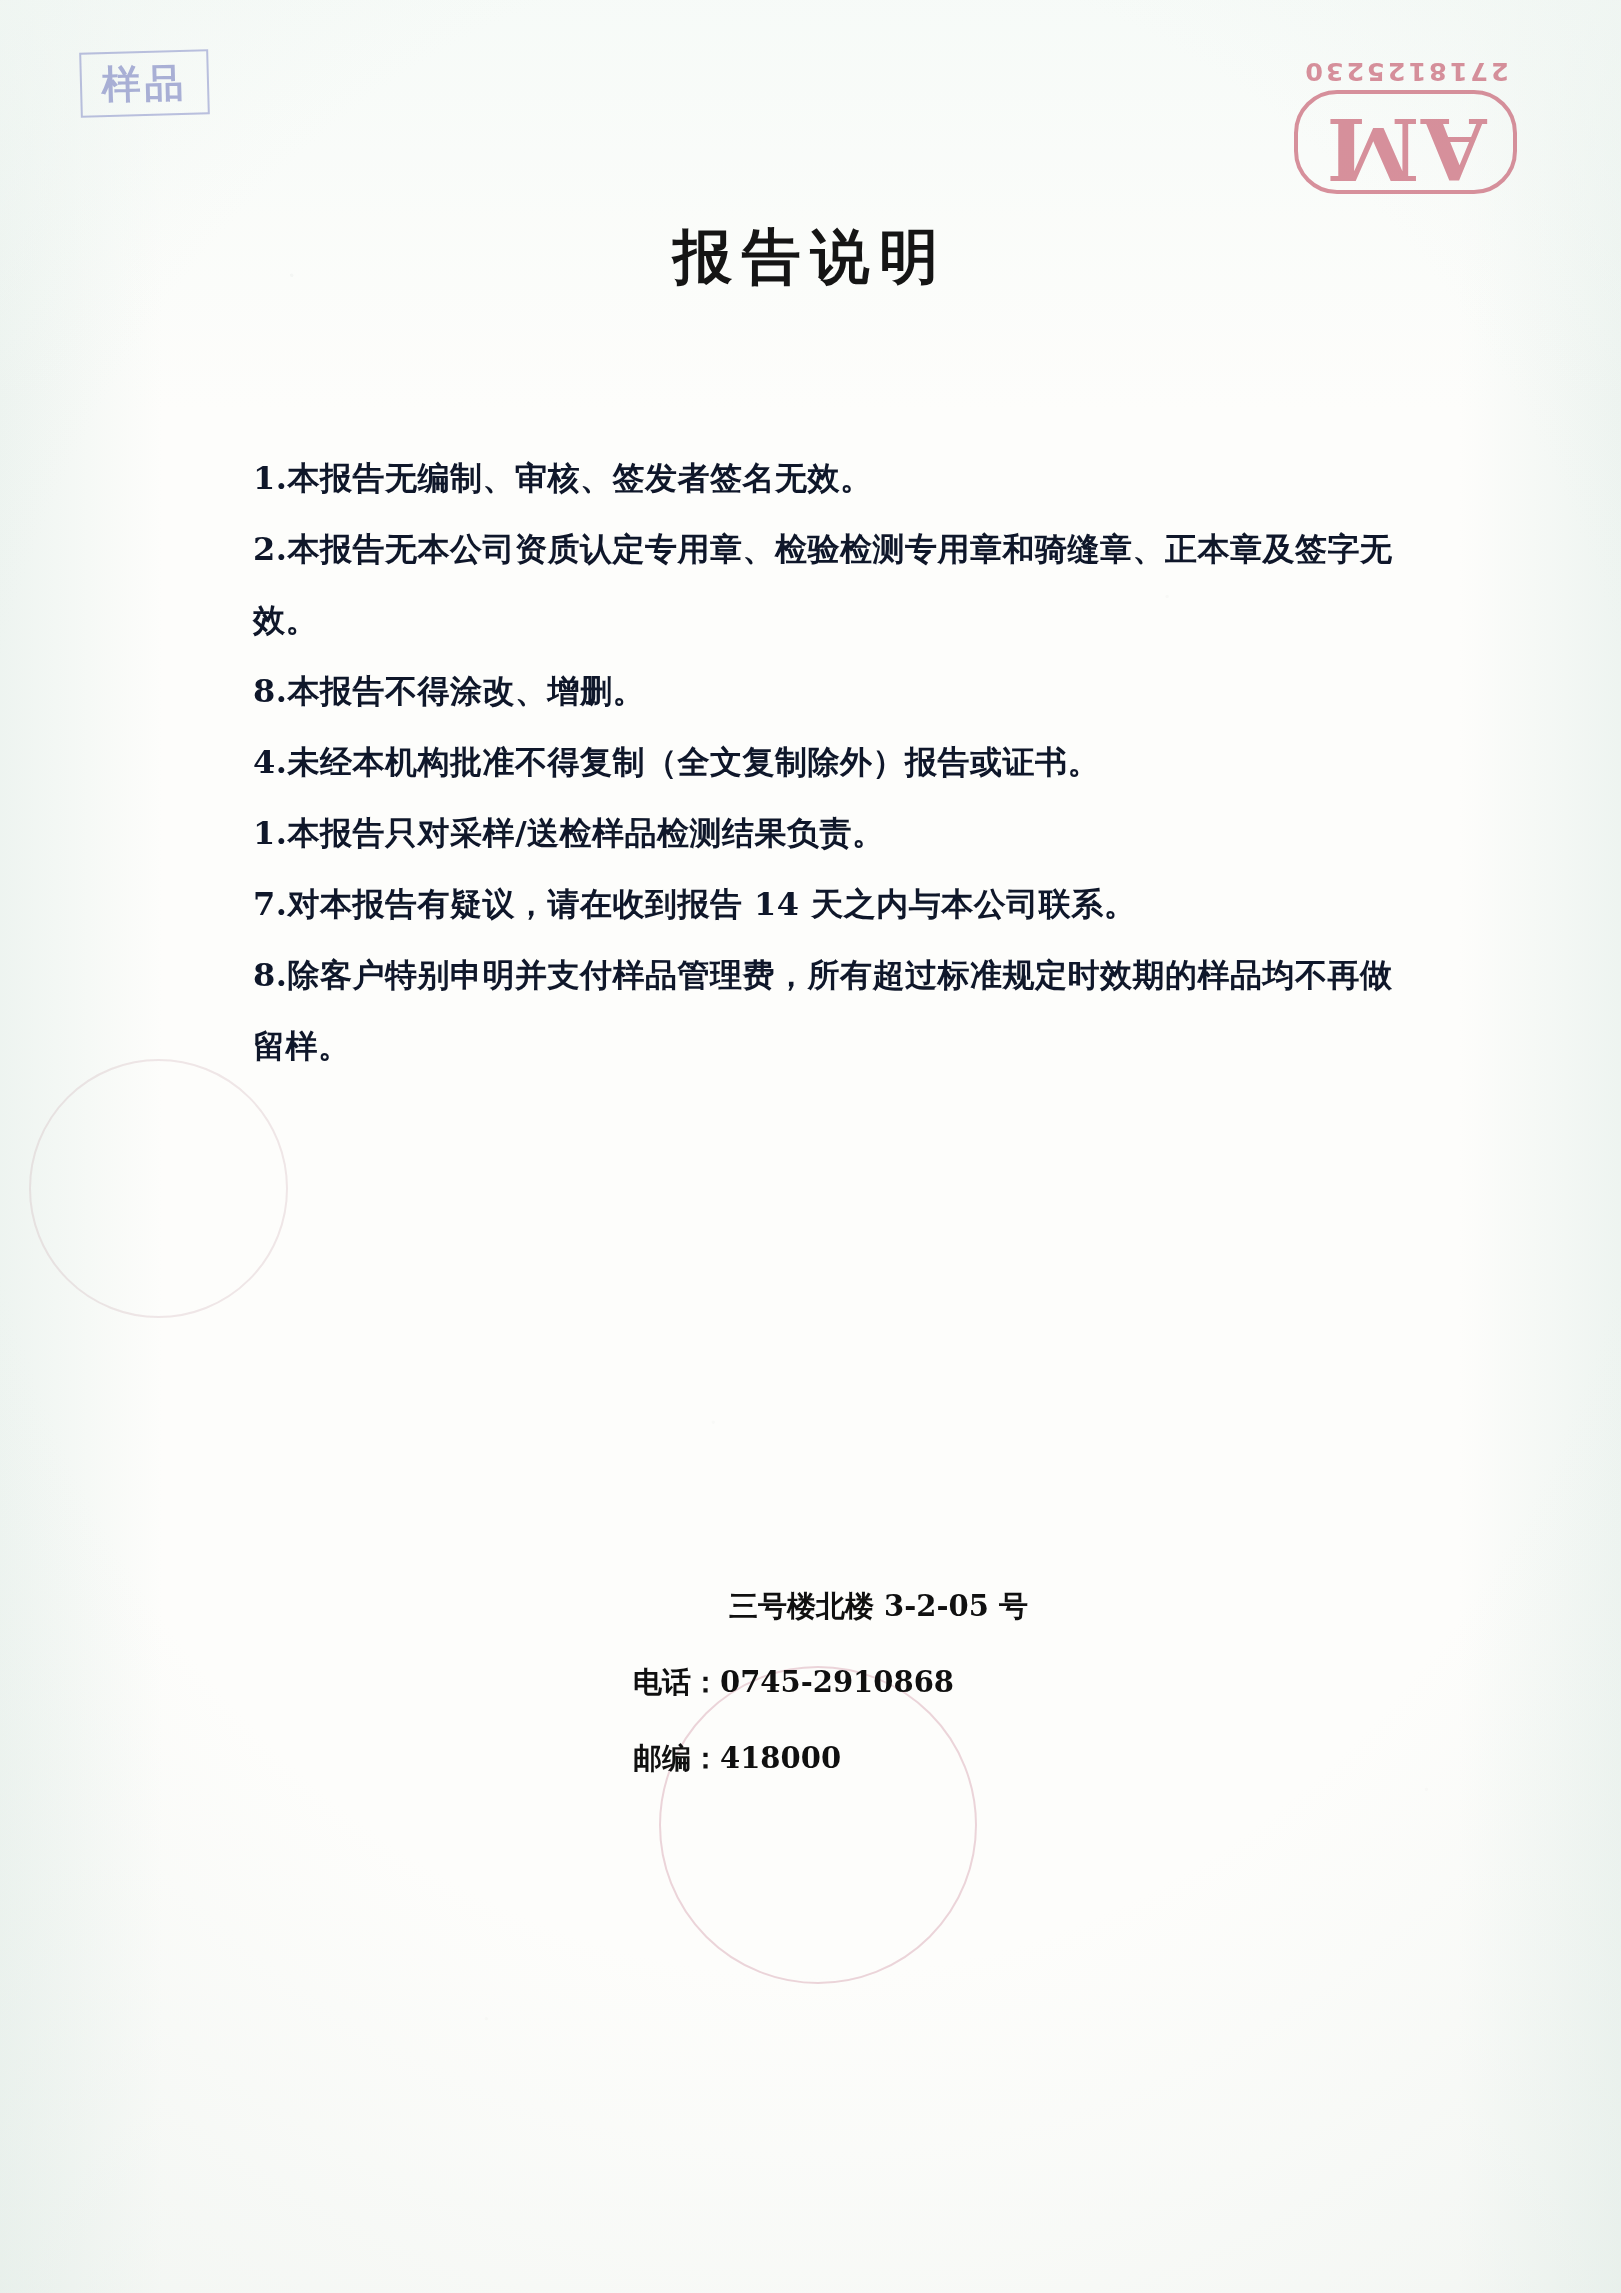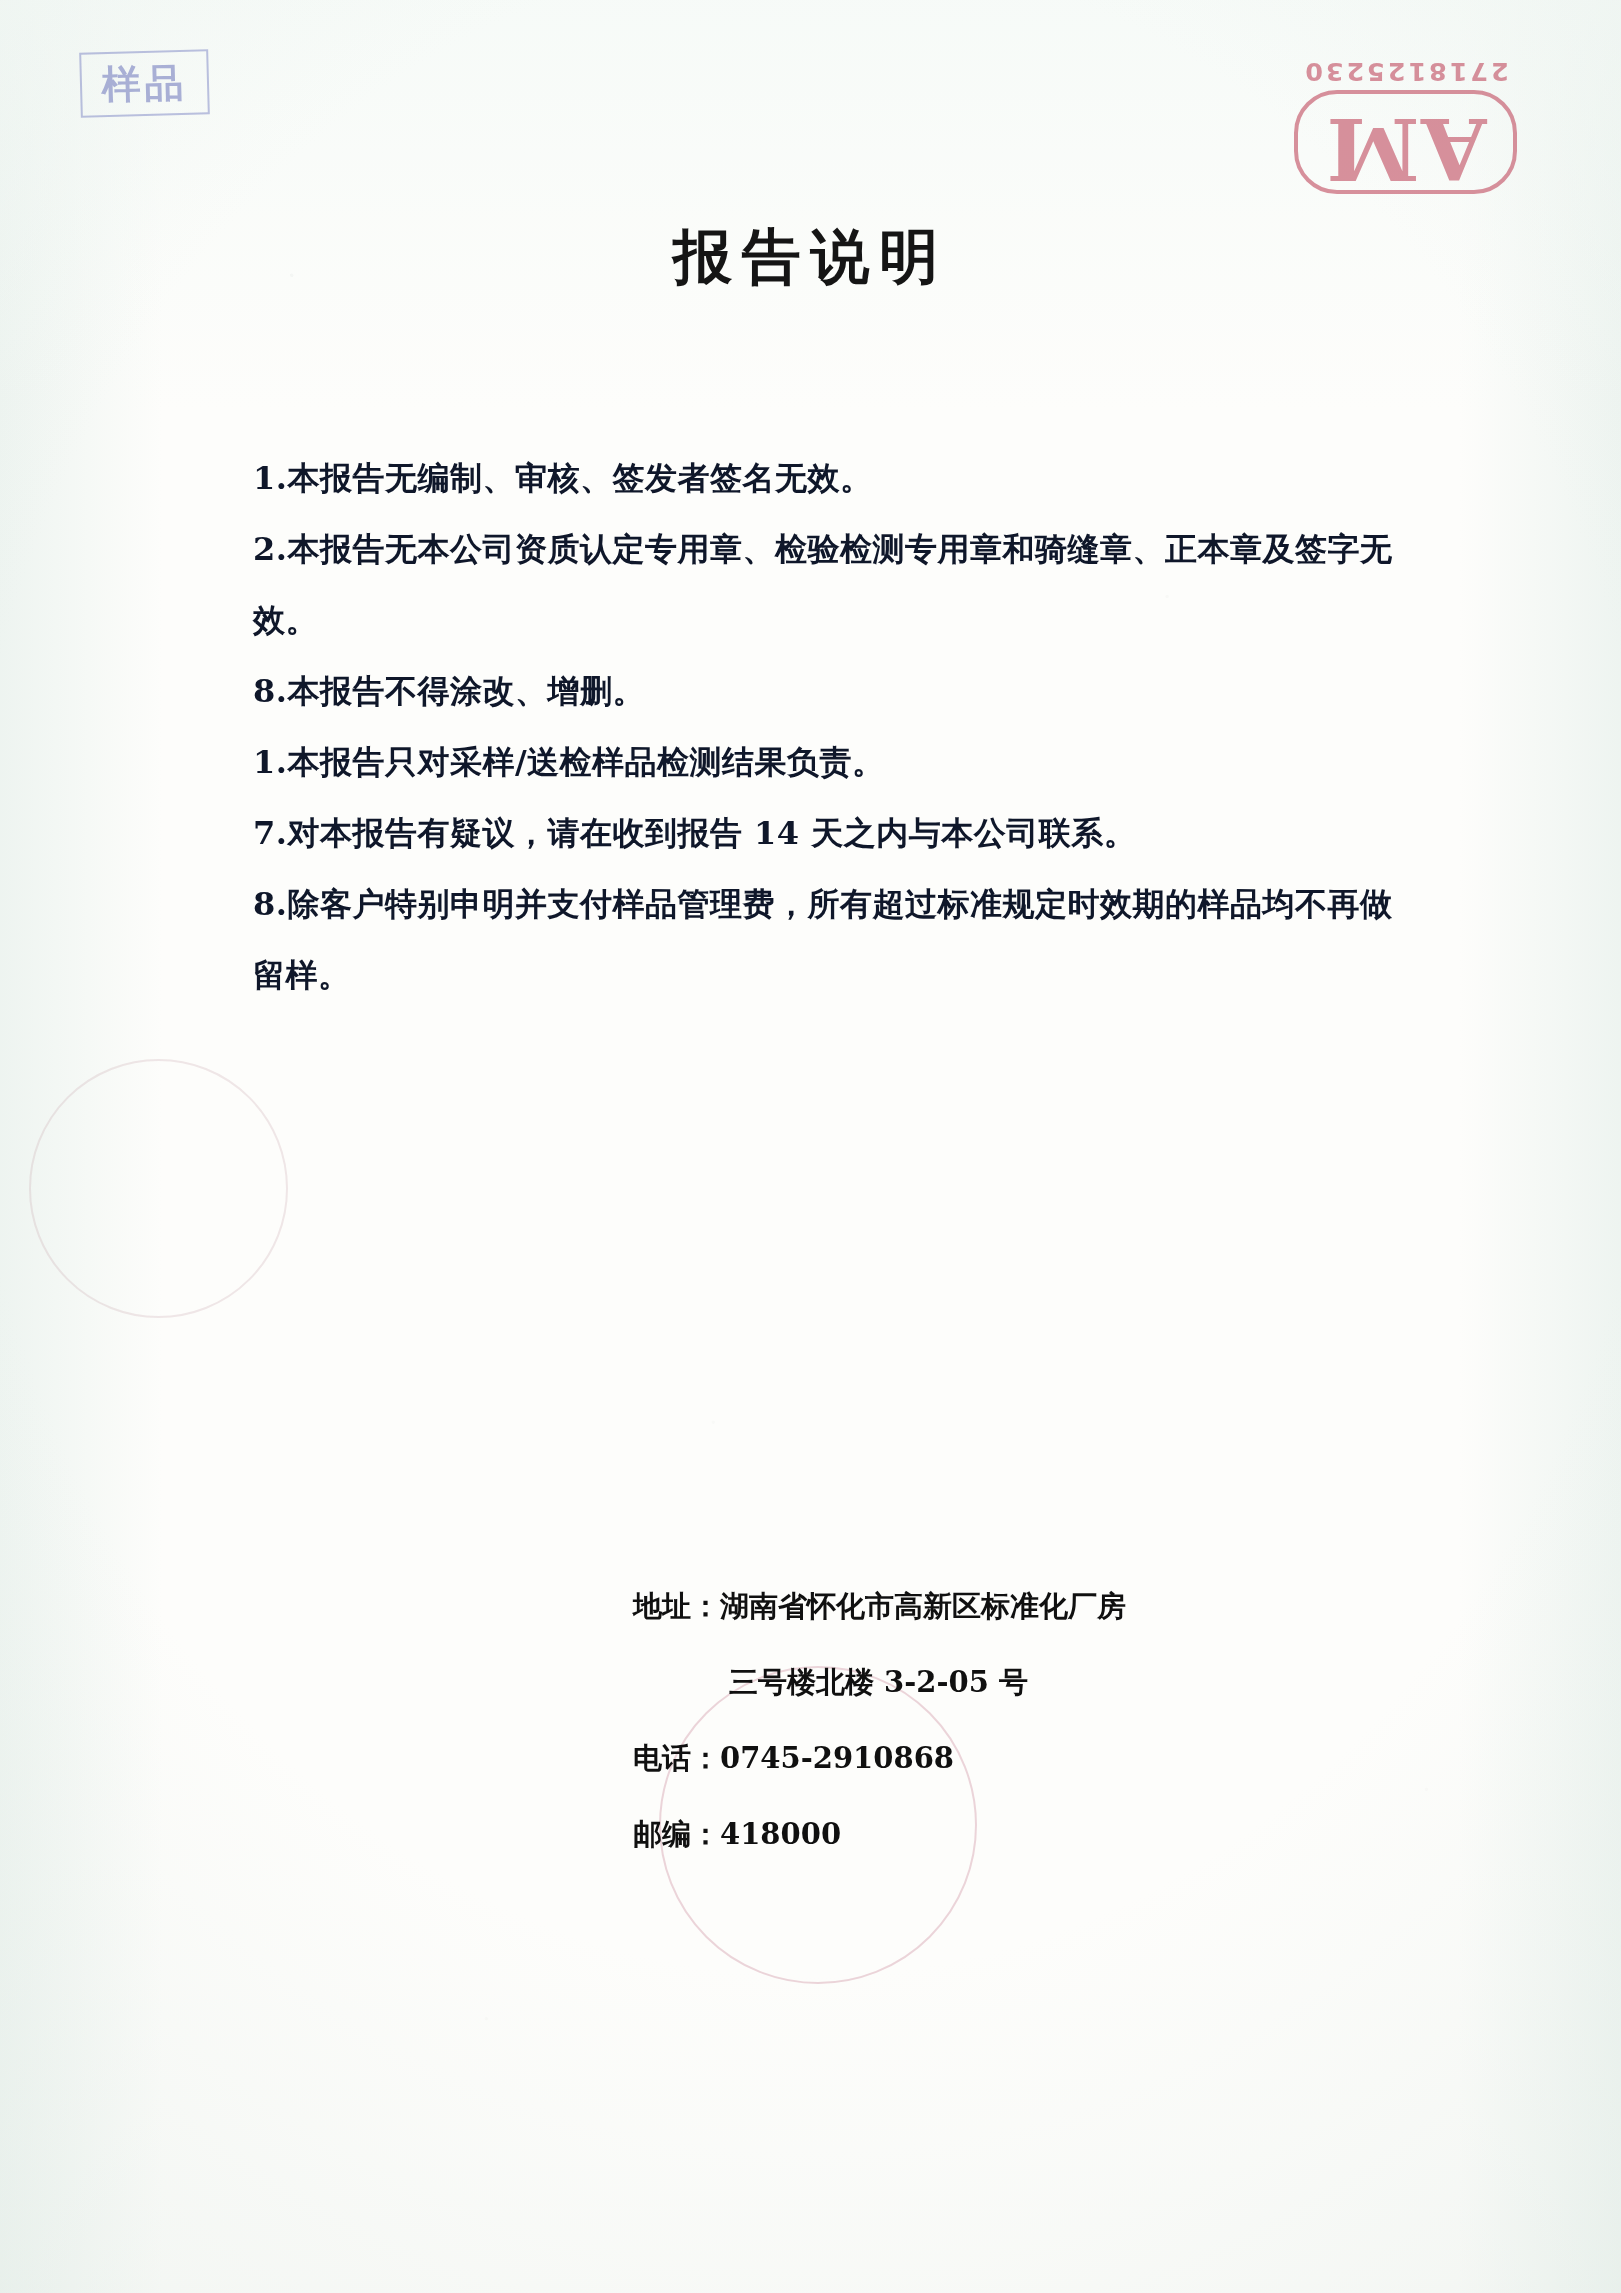--- a/index.html
+++ b/index.html
@@ -191,26 +191,26 @@
     <div class="am-num">2718125230</div>
   </div>
 
   <div class="content">
     <div class="doc-title">报告说明</div>
 
     <div class="notes">
       <div class="note-item">1.本报告无编制、审核、签发者签名无效。</div>
       <div class="note-item">2.本报告无本公司资质认定专用章、检验检测专用章和骑缝章、正本章及签字无效。</div>
       <div class="note-item">8.本报告不得涂改、增删。</div>
+      <div class="note-item">4.未经本机构批准不得复制（全文复制除外）报告或证书。</div>
       <div class="note-item">1.本报告只对采样/送检样品检测结果负责。</div>
       <div class="note-item">7.对本报告有疑议，请在收到报告 14 天之内与本公司联系。</div>
       <div class="note-item">8.除客户特别申明并支付样品管理费，所有超过标准规定时效期的样品均不再做留样。</div>
     </div>
 
     <div class="footer">
-      <div>地址：湖南省怀化市高新区标准化厂房</div>
       <div class="indent">三号楼北楼 3-2-05 号</div>
       <div>电话：0745-2910868</div>
       <div>邮编：418000</div>
     </div>
   </div>
 </div>
 
 
 </body></html>

